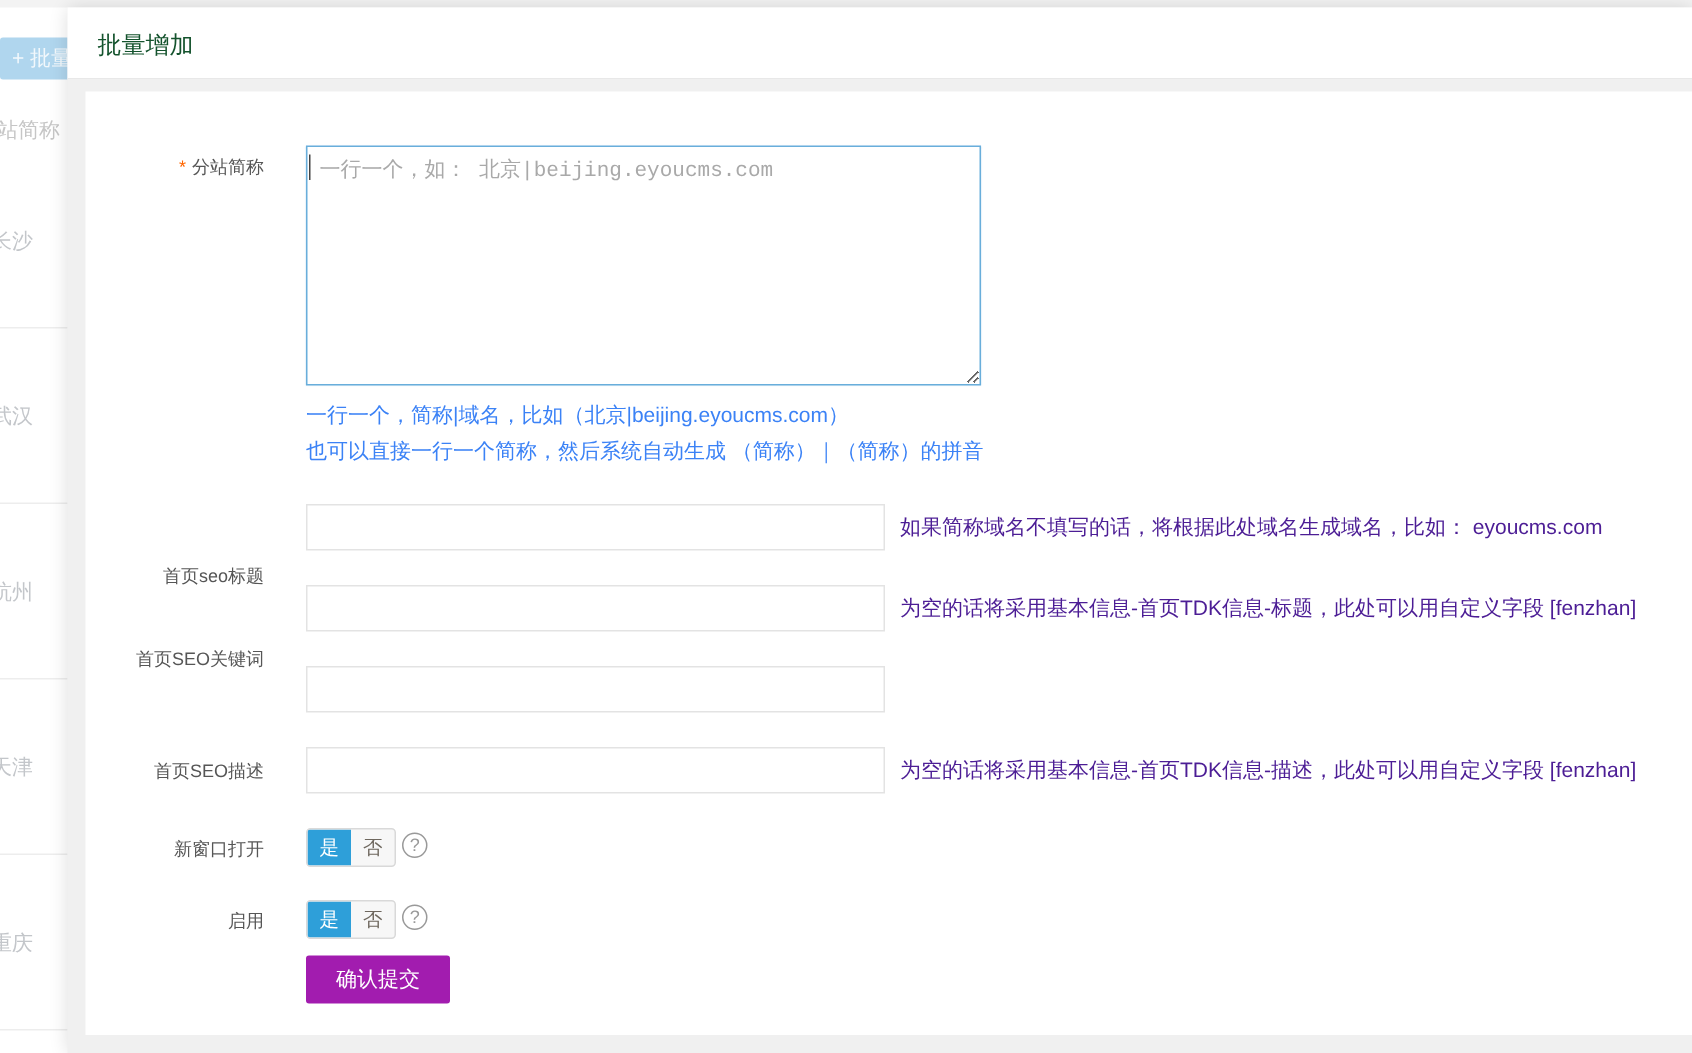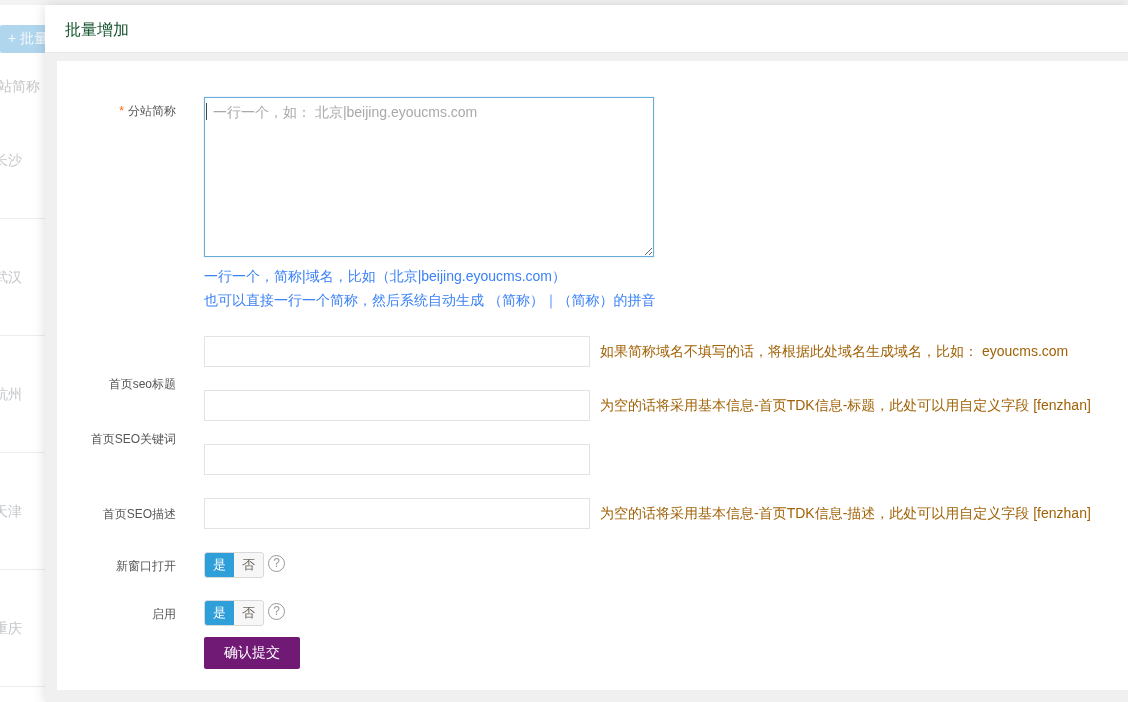--- a/index.html
+++ b/index.html
@@ -24,34 +24,34 @@
     border-bottom:1px solid #e8e8e8; z-index:3; }
   .modal-title { position:absolute; left:20px; top:15px; font-size:16px; color:#14532d; }
   .panel { position:absolute; left:57px; top:61px; width:1071px; height:629px; background:#fff; z-index:3; }
 
   
   .z { position:absolute; z-index:4; }
   .flabel { width:176px; left:0; text-align:right; color:#565656; font-size:12px; white-space:nowrap; }
   .req { color:#ff6600; margin-right:4px; }
   .ta { left:204px; top:97px; width:450px; height:160px; border:1px solid #69aedb;
     box-shadow:0 0 1px rgba(105,174,219,.6); padding:6px 8px; font-size:14px; color:#333;
-    resize:both; background:#fff; font-family:Liberation Sans, sans-serif; }
+    resize:both; background:#fff; font-family:Liberation Mono, monospace; }
   .ta::placeholder { color:#a9a9a9; }
   .caret { left:206px; top:103px; width:1px; height:17px; background:#444; }
   .help-line { left:204px; color:#3b82f6; font-size:14px; white-space:nowrap; }
   .txt { left:204px; width:386px; height:31px; border:1px solid #e3e3e3; background:#fff;
     padding:0 8px; font-size:14px; color:#333; font-family:"Liberation Sans","DejaVu Sans",sans-serif; }
-  .hint { left:600px; color:#a16207; font-size:14px; white-space:nowrap; }
+  .hint { left:600px; color:#4c1d95; font-size:14px; white-space:nowrap; }
   .toggle { left:204px; width:60px; height:26px; border:1px solid #d9d9d9; border-radius:3px;
     overflow:hidden; display:flex; background:#f7f7f7; cursor:pointer; }
   .tseg { width:30px; height:24px; line-height:24px; text-align:center; font-size:13px; color:#6e675e; }
   .tseg.on { background:#2e9fd9; color:#fff; }
   .qicon { width:17px; height:17px; border:1px solid #999; border-radius:50%; color:#999;
     font-size:12px; line-height:15px; text-align:center; left:268px; background:#fff; }
-  .submit-btn { left:204px; top:637px; width:96px; height:32px; background:#701a75; color:#fff;
+  .submit-btn { left:204px; top:637px; width:96px; height:32px; background:#a21caf; color:#fff;
     border:none; font-size:14px; border-radius:2px; cursor:pointer;
     font-family:Liberation Sans, sans-serif; }
   .remnant { left:285px; top:694px; width:372px; height:3px; z-index:4;
     background:repeating-linear-gradient(90deg,#cfcfcf 0 11px,transparent 11px 18px); }
 </style>
 </head>
 <body>
 
 <div class="page">
 

